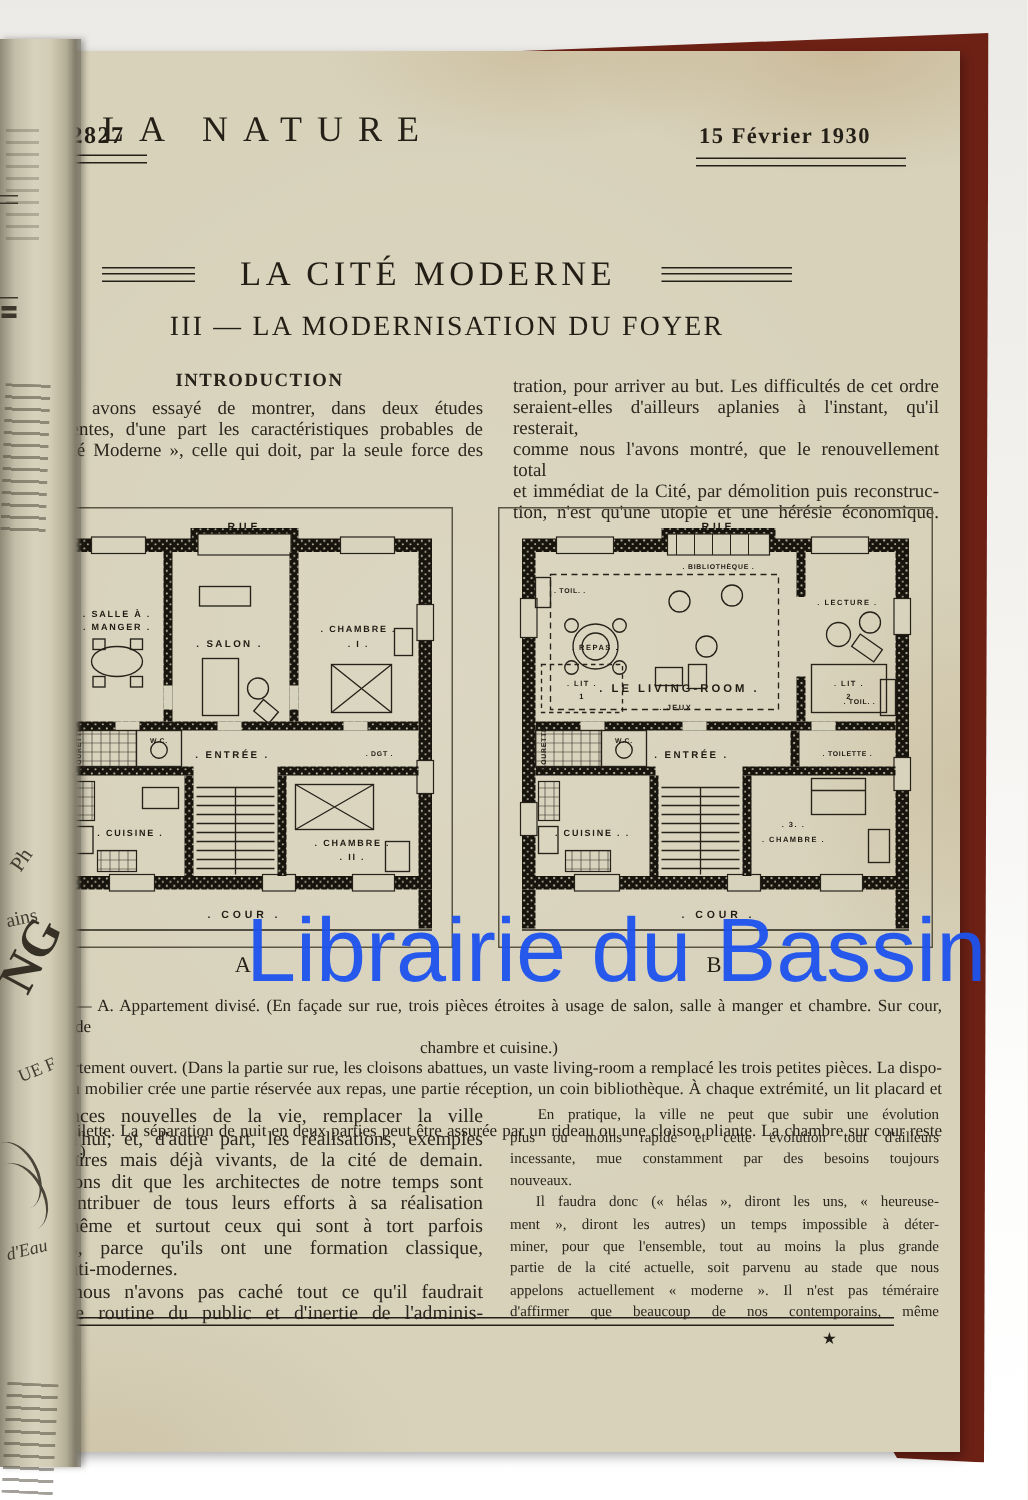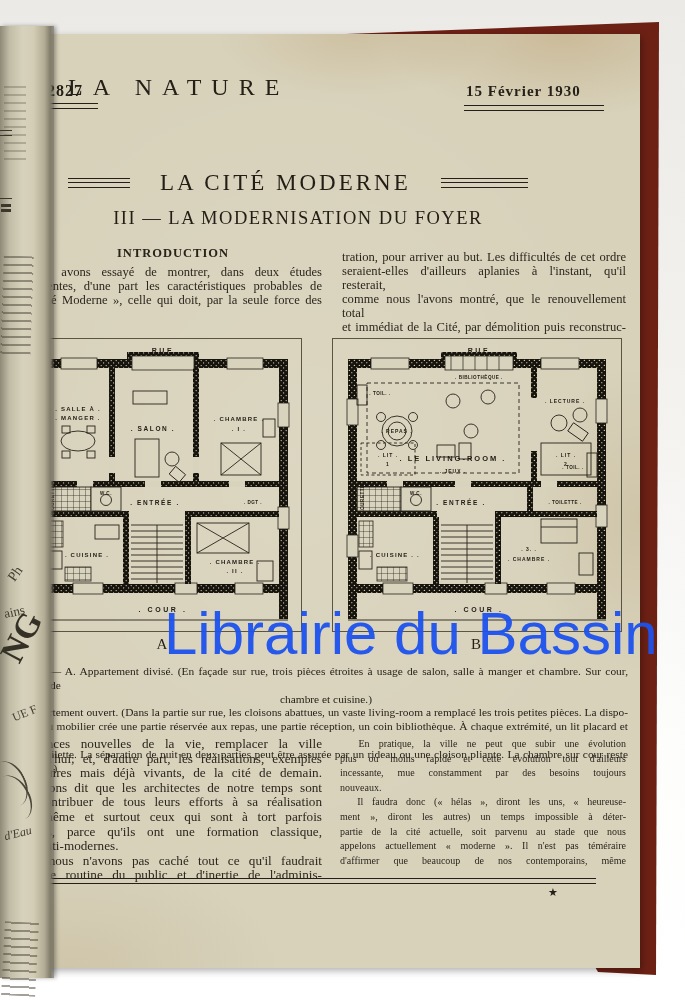--- a/index.html
+++ b/index.html
@@ -117,20 +117,21 @@
     <div class="abs col intro-left">
         <div class="line j">Nous avons essayé de montrer, dans deux études</div>
         <div class="line j">écédentes, d'une part les caractéristiques probables de</div>
         <div class="line j">« Cité Moderne », celle qui doit, par la seule force des</div>
       </div>
     <div class="abs col intro-right">
         <div class="line j">tration, pour arriver au but. Les difficultés de cet ordre</div>
         <div class="line j">seraient-elles d'ailleurs aplanies à l'instant, qu'il resterait,</div>
         <div class="line j">comme nous l'avons montré, que le renouvellement total</div>
         <div class="line j">et immédiat de la Cité, par démolition puis reconstruc-</div>
+        <div class="line j">tion, n'est qu'une utopie et une hérésie économique.</div>
       </div>
 
     <div class="abs plan planA">
       <svg viewBox="0 0 276 292">
         <defs>
           <pattern id="pocA" width="5" height="5" patternUnits="userSpaceOnUse">
             <rect width="5" height="5" fill="#17140e"></rect>
             <circle cx="1.2" cy="1.6" r="0.7" fill="#cfc9b0"></circle>
             <circle cx="3.6" cy="3.9" r="0.6" fill="#cfc9b0"></circle>
           </pattern>
@@ -347,20 +348,21 @@
         <div class="line j">uis nous n'avons pas caché tout ce qu'il faudrait</div>
         <div class="line j">re de routine du public et d'inertie de l'adminis-</div>
       </div>
     <div class="abs col body-right">
         <div class="line j">&nbsp;&nbsp;En pratique, la ville ne peut que subir une évolution</div>
         <div class="line j">plus ou moins rapide et cette évolution tout d'ailleurs</div>
         <div class="line j">incessante, mue constamment par des besoins toujours</div>
         <div class="line">nouveaux.</div>
         <div class="line j">&nbsp;&nbsp;Il faudra donc (« hélas », diront les uns, « heureuse-</div>
         <div class="line j">ment », diront les autres) un temps impossible à déter-</div>
+        <div class="line j">miner, pour que l'ensemble, tout au moins la plus grande</div>
         <div class="line j">partie de la cité actuelle, soit parvenu au stade que nous</div>
         <div class="line j">appelons actuellement « moderne ». Il n'est pas téméraire</div>
         <div class="line j">d'affirmer que beaucoup de nos contemporains, même</div>
       </div>
 
     <div class="abs dbl bottom-rule"></div>
     <div class="abs star">★</div>
   </div>
 
   <div class="spine">

